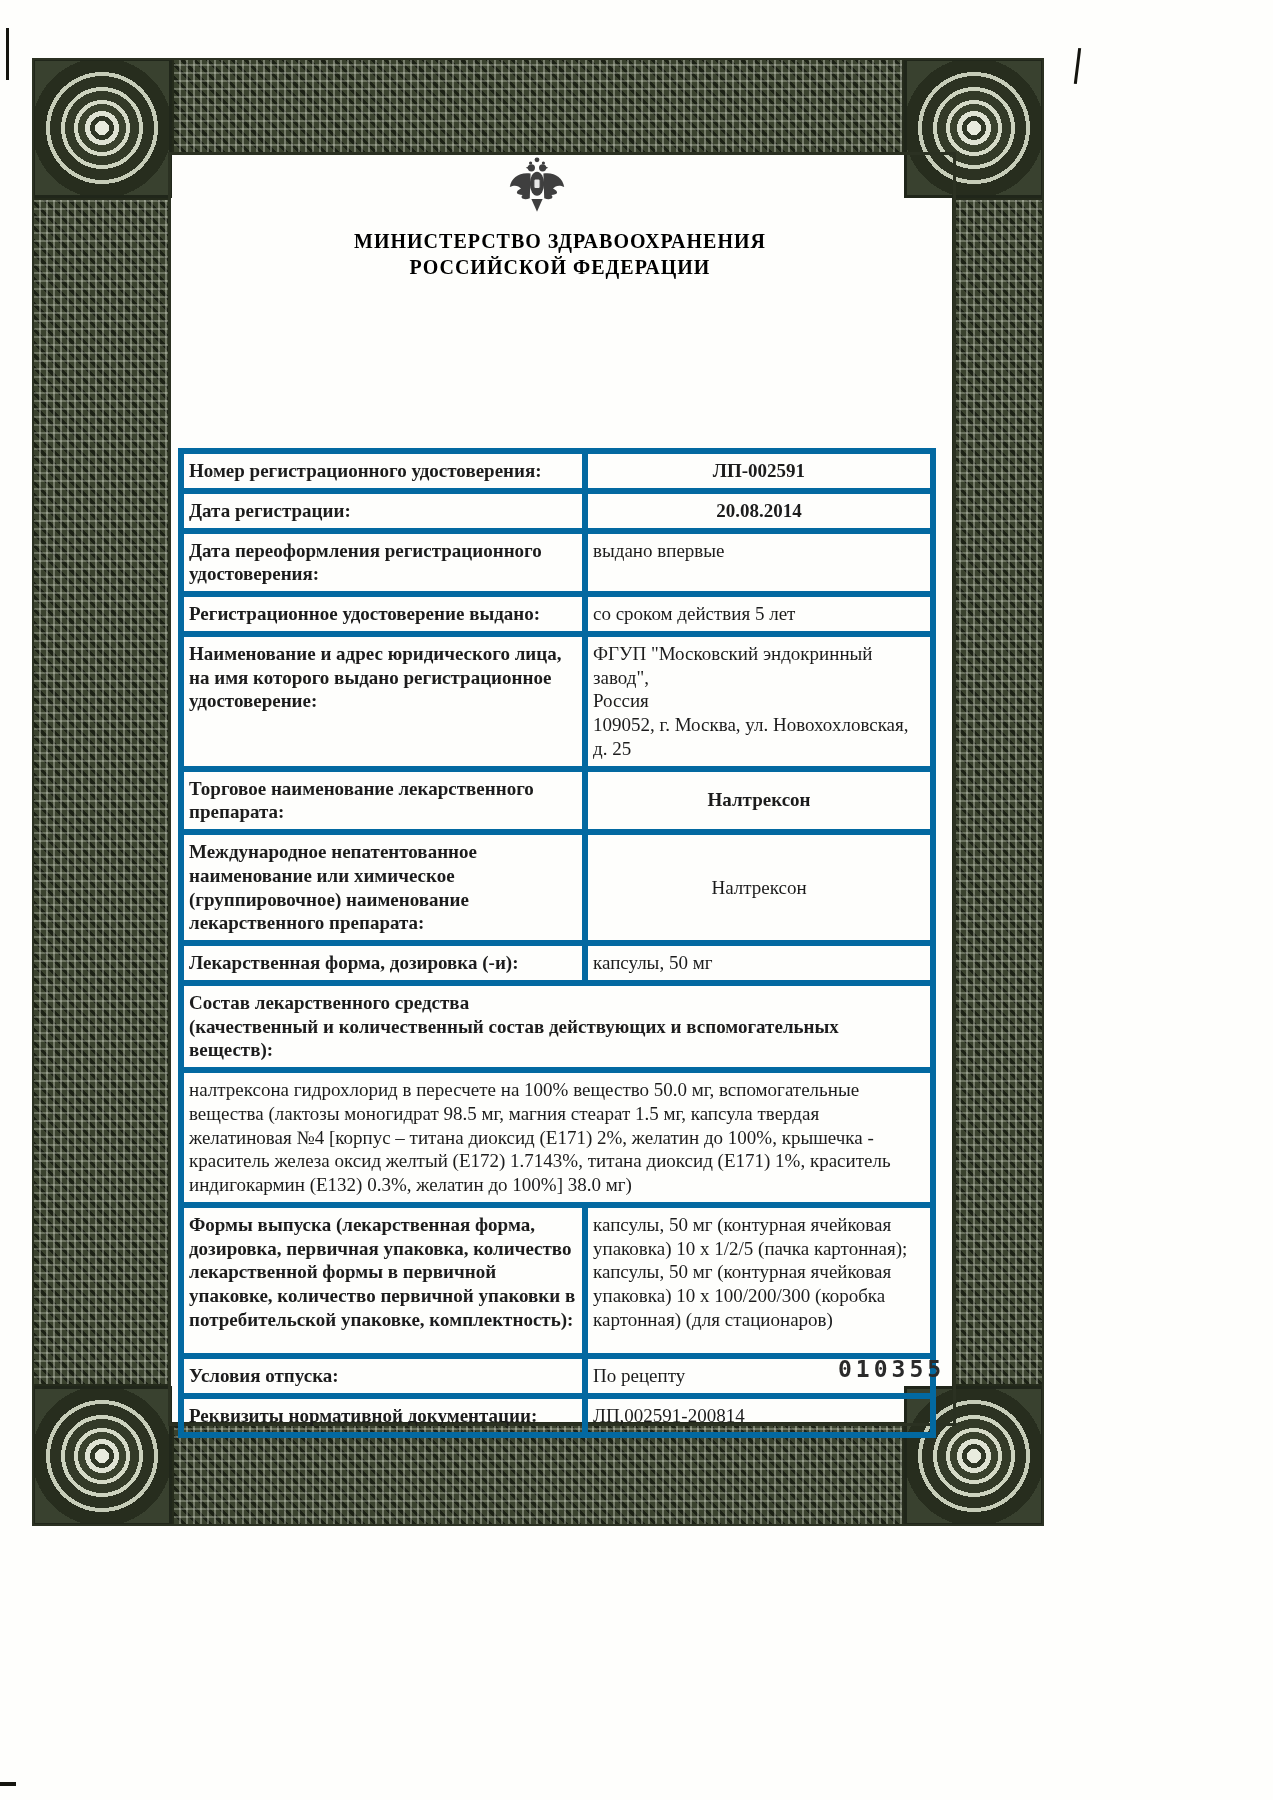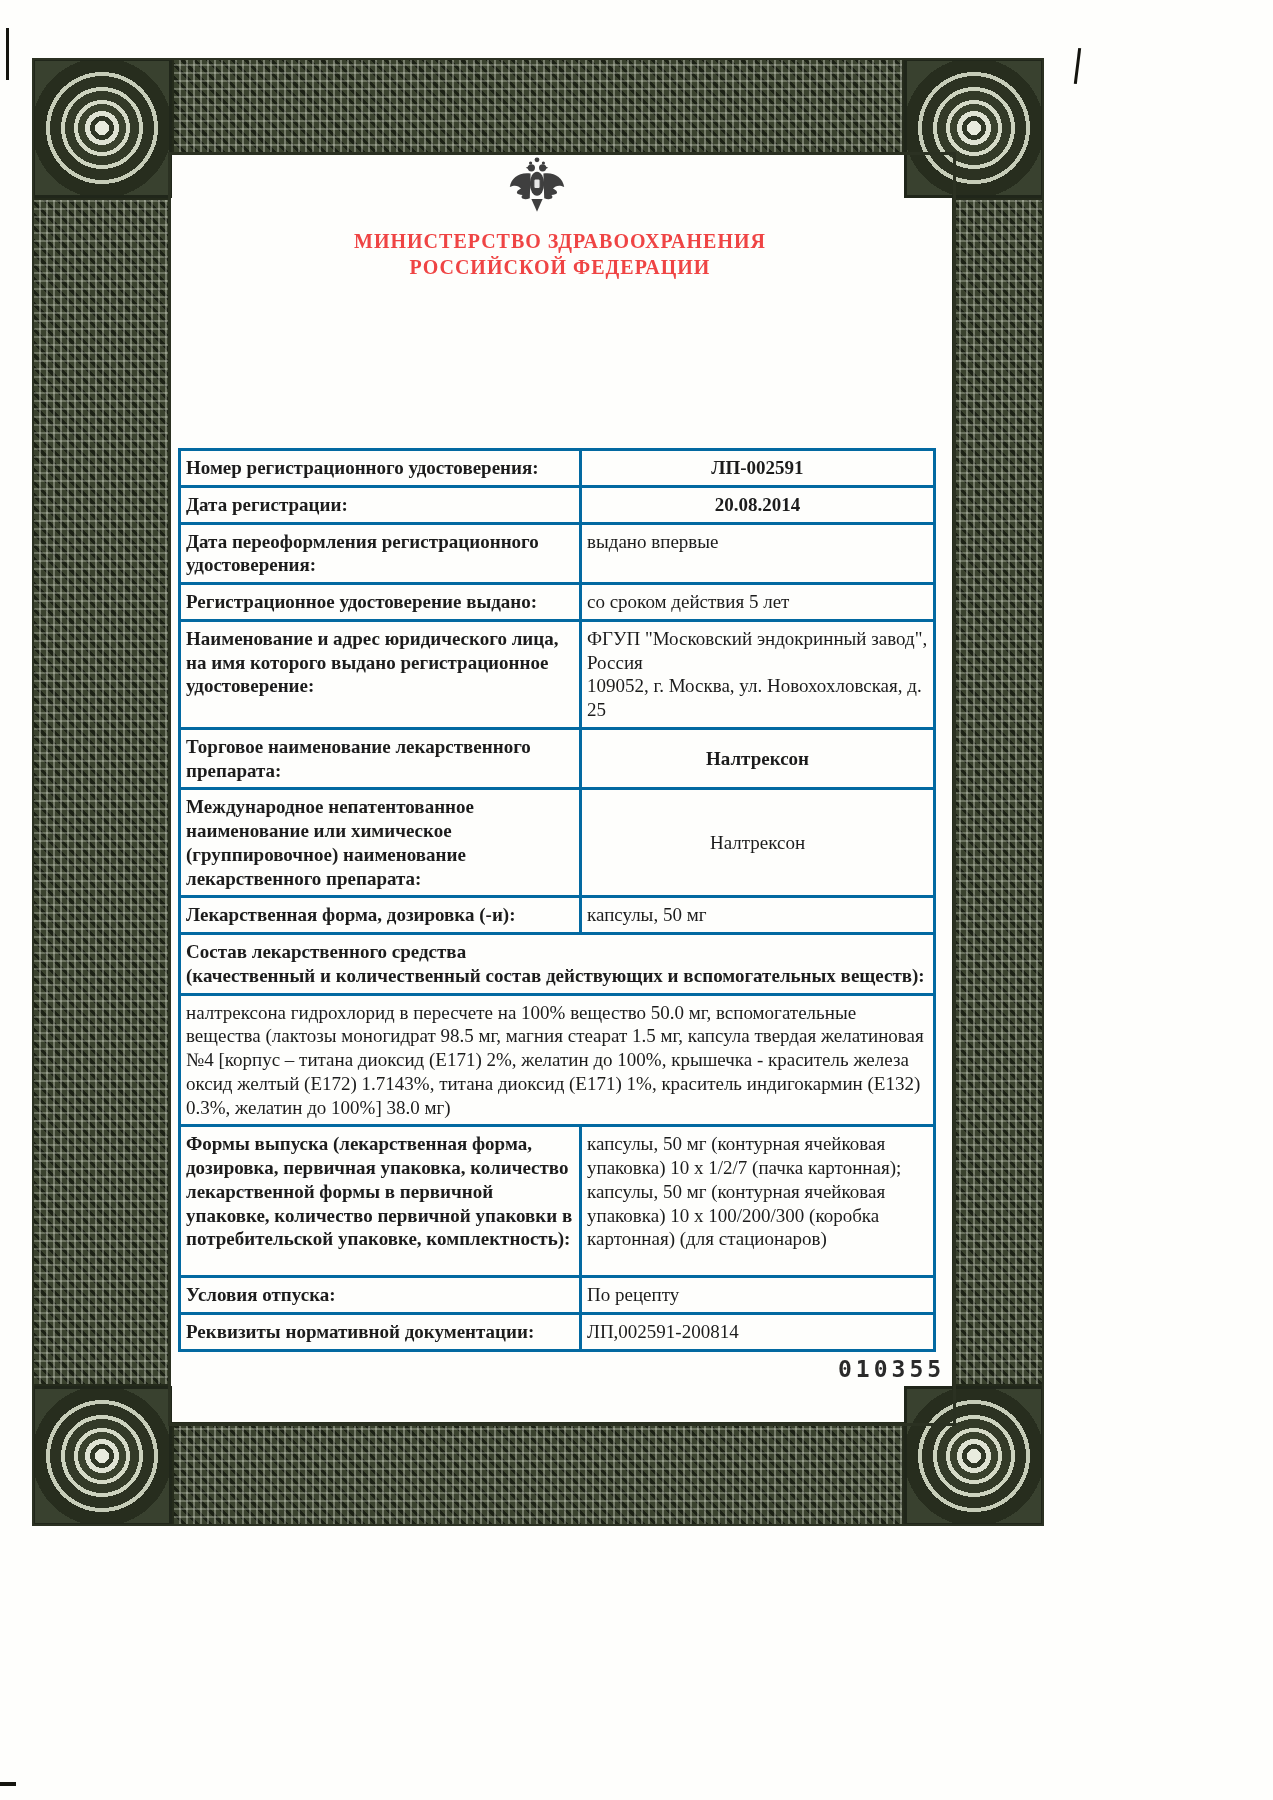--- a/index.html
+++ b/index.html
@@ -48,35 +48,35 @@
   .artifact { position:absolute; background:#15150f; }
   .artifact-1 { left:6px;  top:28px;   width:3px;  height:52px; }
   .artifact-2 { left:1076px; top:48px; width:3px;  height:36px; transform:rotate(7deg); }
   .artifact-3 { left:0px;  top:1782px; width:16px; height:4px;  }
 
   
   .emblem { position:absolute; left:505px; top:152px; width:64px; height:70px; }
   .ministry {
     position:absolute; left:170px; top:228px; width:780px;
     text-align:center; font-weight:bold; font-size:20px; letter-spacing:1px;
-    white-space:pre-line; line-height:1.3; color:#ef4444;
+    white-space:pre-line; line-height:1.3; color:#000000;
   }
   .doc-title {
     position:absolute; left:150px; top:315px; width:820px;
     text-align:center; font-weight:bold; font-size:27px; letter-spacing:1.5px; color:#1d1d1d;
   }
   .doc-subtitle {
     position:absolute; left:150px; top:356px; width:820px;
     text-align:center; font-weight:bold; font-size:21px; letter-spacing:0.4px; color:#242424;
   }
 
   
   table.cert { position:absolute; left:178px; top:448px; width:758px; border-collapse:collapse; table-layout:fixed; }
   table.cert td {
-    border:3px solid #0369a1;
+    border:6px solid #0369a1;
     padding:5px 5px;
     font-size:19px;
     line-height:1.25;
     vertical-align:top;
     color:#1c1c1c;
   }
   td.lbl { font-weight:bold; width:388px; }
   td.val { white-space:pre-line; }
   td.full { white-space:pre-line; }
   .center { text-align:center; }
@@ -176,21 +176,21 @@
     </tr>
     <tr class="h56">
       <td class="lbl full" colspan="2">Состав лекарственного средства
 (качественный и количественный состав действующих и вспомогательных веществ):</td>
     </tr>
     <tr class="h110">
       <td class="full" colspan="2">налтрексона гидрохлорид в пересчете на 100% вещество 50.0 мг, вспомогательные вещества (лактозы моногидрат 98.5 мг, магния стеарат 1.5 мг, капсула твердая желатиновая №4 [корпус – титана диоксид (Е171) 2%, желатин до 100%, крышечка - краситель железа оксид желтый (Е172) 1.7143%, титана диоксид (Е171) 1%, краситель индигокармин (Е132) 0.3%, желатин до 100%] 38.0 мг)</td>
     </tr>
     <tr class="h140">
       <td class="lbl">Формы выпуска (лекарственная форма, дозировка, первичная упаковка, количество лекарственной формы в первичной упаковке, количество первичной упаковки в потребительской упаковке, комплектность):</td>
-      <td class="val">капсулы, 50 мг (контурная ячейковая упаковка) 10 х 1/2/7 (пачка картонная);
+      <td class="val">капсулы, 50 мг (контурная ячейковая упаковка) 10 х 1/2/5 (пачка картонная);
 капсулы, 50 мг (контурная ячейковая упаковка) 10 х 100/200/300 (коробка картонная) (для стационаров)</td>
     </tr>
     <tr class="h34">
       <td class="lbl">Условия отпуска:</td>
       <td class="val">По рецепту</td>
     </tr>
     <tr class="h34">
       <td class="lbl">Реквизиты нормативной документации:</td>
       <td class="val">ЛП,002591-200814</td>
     </tr>

